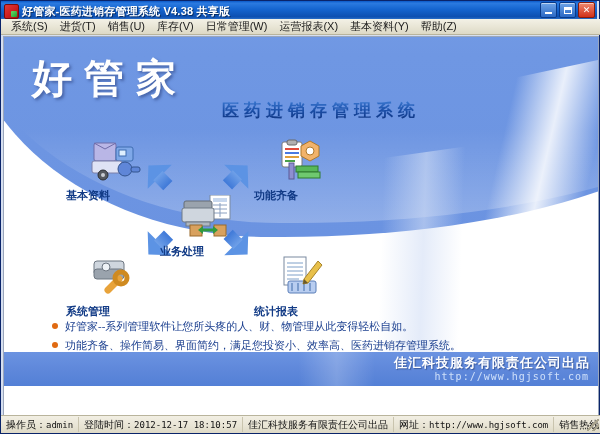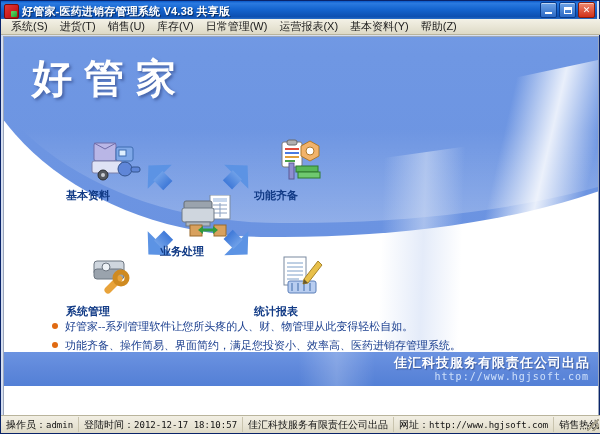--- a/index.html
+++ b/index.html
@@ -216,20 +216,21 @@
 
   <div class="client">
     <div class="splash">
 
       <div class="swoosh"></div>
       <div class="swoosh2"></div>
       <div class="sheen"></div>
       <div class="sheen2"></div>
 
       <div class="brand">好管家</div>
+      <div class="subtitle">医药进销存管理系统</div>
 
       <div class="diagram">
 
         <div class="arrow ar-ul">
             <i class="head"></i>
             <i class="shaft"></i>
           </div>
         <div class="arrow ar-ur">
             <i class="head"></i>
             <i class="shaft"></i>

